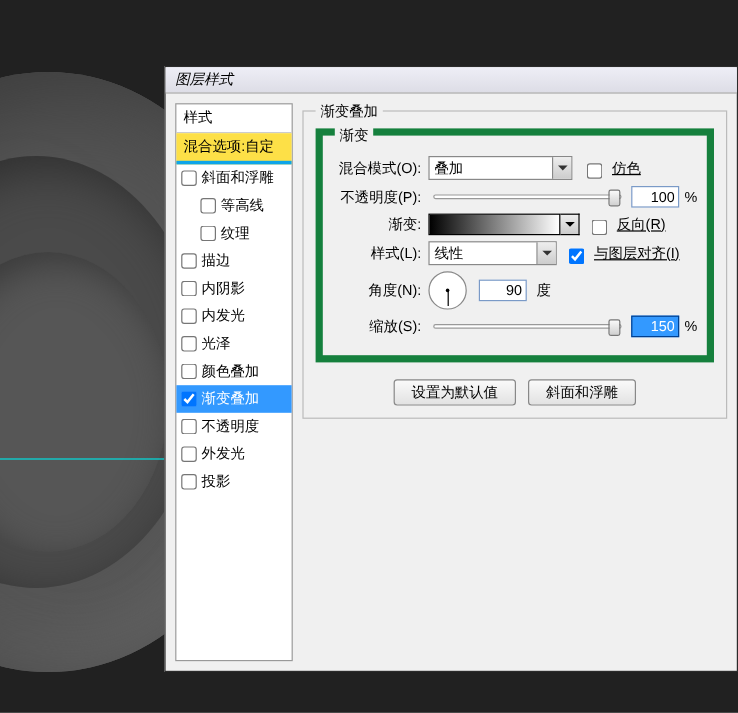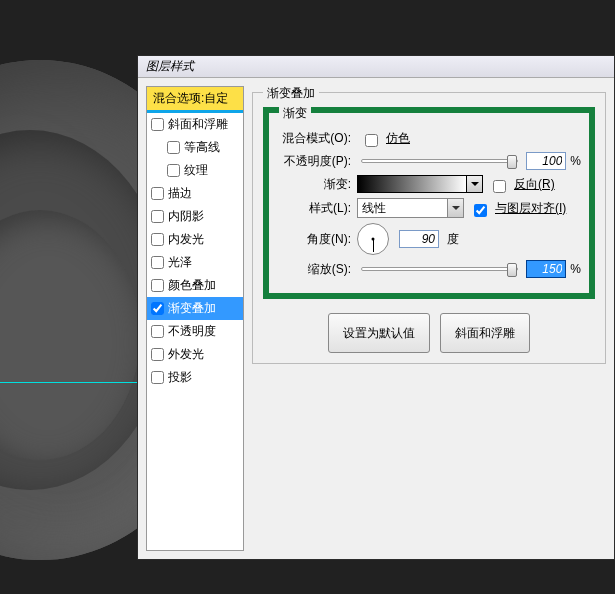--- a/index.html
+++ b/index.html
@@ -173,21 +173,20 @@
   background: linear-gradient(#fafafa,#d0d0d0);
   border: 1px solid #777;
   border-radius: 2px;
 }
 .num-input {
   width: 40px; height: 18px;
   border: 1px solid #7a9ac7;
   text-align: right;
   padding: 0 3px;
   background: #fff;
-  font-style: italic;
 }
 .num-input.sel { background: #3399ff; color: #fff; border: 1px solid #003f8f; }
 
 .angle-dial {
   width: 32px; height: 32px;
   border: 1px solid #888;
   border-radius: 50%;
   background: #fff;
   position: relative;
 }
@@ -203,21 +202,21 @@
 .angle-dot {
   position: absolute;
   left: 50%; top: 50%;
   width: 3px; height: 3px;
   background: #000;
   border-radius: 50%;
   transform: translate(-50%,-50%);
 }
 
 .btn {
-  height: 40px;
+  height: 22px;
   padding: 0 14px;
   background: linear-gradient(#fafafa,#e2e2e2);
   border: 1px solid #888;
   border-radius: 3px;
   cursor: default;
 }
 .btn-row { display: flex; gap: 10px; margin-top: 14px; justify-content: center; }
 
 .cb { display: flex; align-items: flex-end; gap: 8px; text-decoration: underline; }
 .cb input { width: 13px; height: 13px; }
@@ -229,20 +228,21 @@
   <div class="bg-inner"></div>
   <div class="bg-inner2"></div>
 </div>
 <div class="guide-h"></div>
 
 <div class="dialog">
   <div class="titlebar">图层样式</div>
   <div class="content">
 
     <div class="styles-panel">
+      <div class="styles-header">样式</div>
       <div class="styles-sub">混合选项:自定</div>
       <div id="styles-items">
           <div class="style-item">
             <input type="checkbox" style="">
             <span>斜面和浮雕</span>
           </div>
           <div class="style-item indent">
             <input type="checkbox" style="">
             <span>等高线</span>
           </div>
@@ -290,20 +290,24 @@
     </div>
 
     <div class="right-panel">
       <div class="groupbox">
         <span class="legend">渐变叠加</span>
         <div class="inner-group">
           <span class="legend">渐变</span>
 
           <div class="row">
             <span class="row-label">混合模式(O):</span>
+            <div class="dropdown" style="width:120px">
+              <span>叠加</span>
+              <span class="arrow"></span>
+            </div>
             <label class="cb" style="margin-left:8px">
               <input type="checkbox" style="">
                 <span>仿色</span>
             </label>
           </div>
 
           <div class="row">
             <span class="row-label">不透明度(P):</span>
             <div class="slider-track">
               <div class="slider-thumb" style="left: calc(100% - 10px)"></div>

